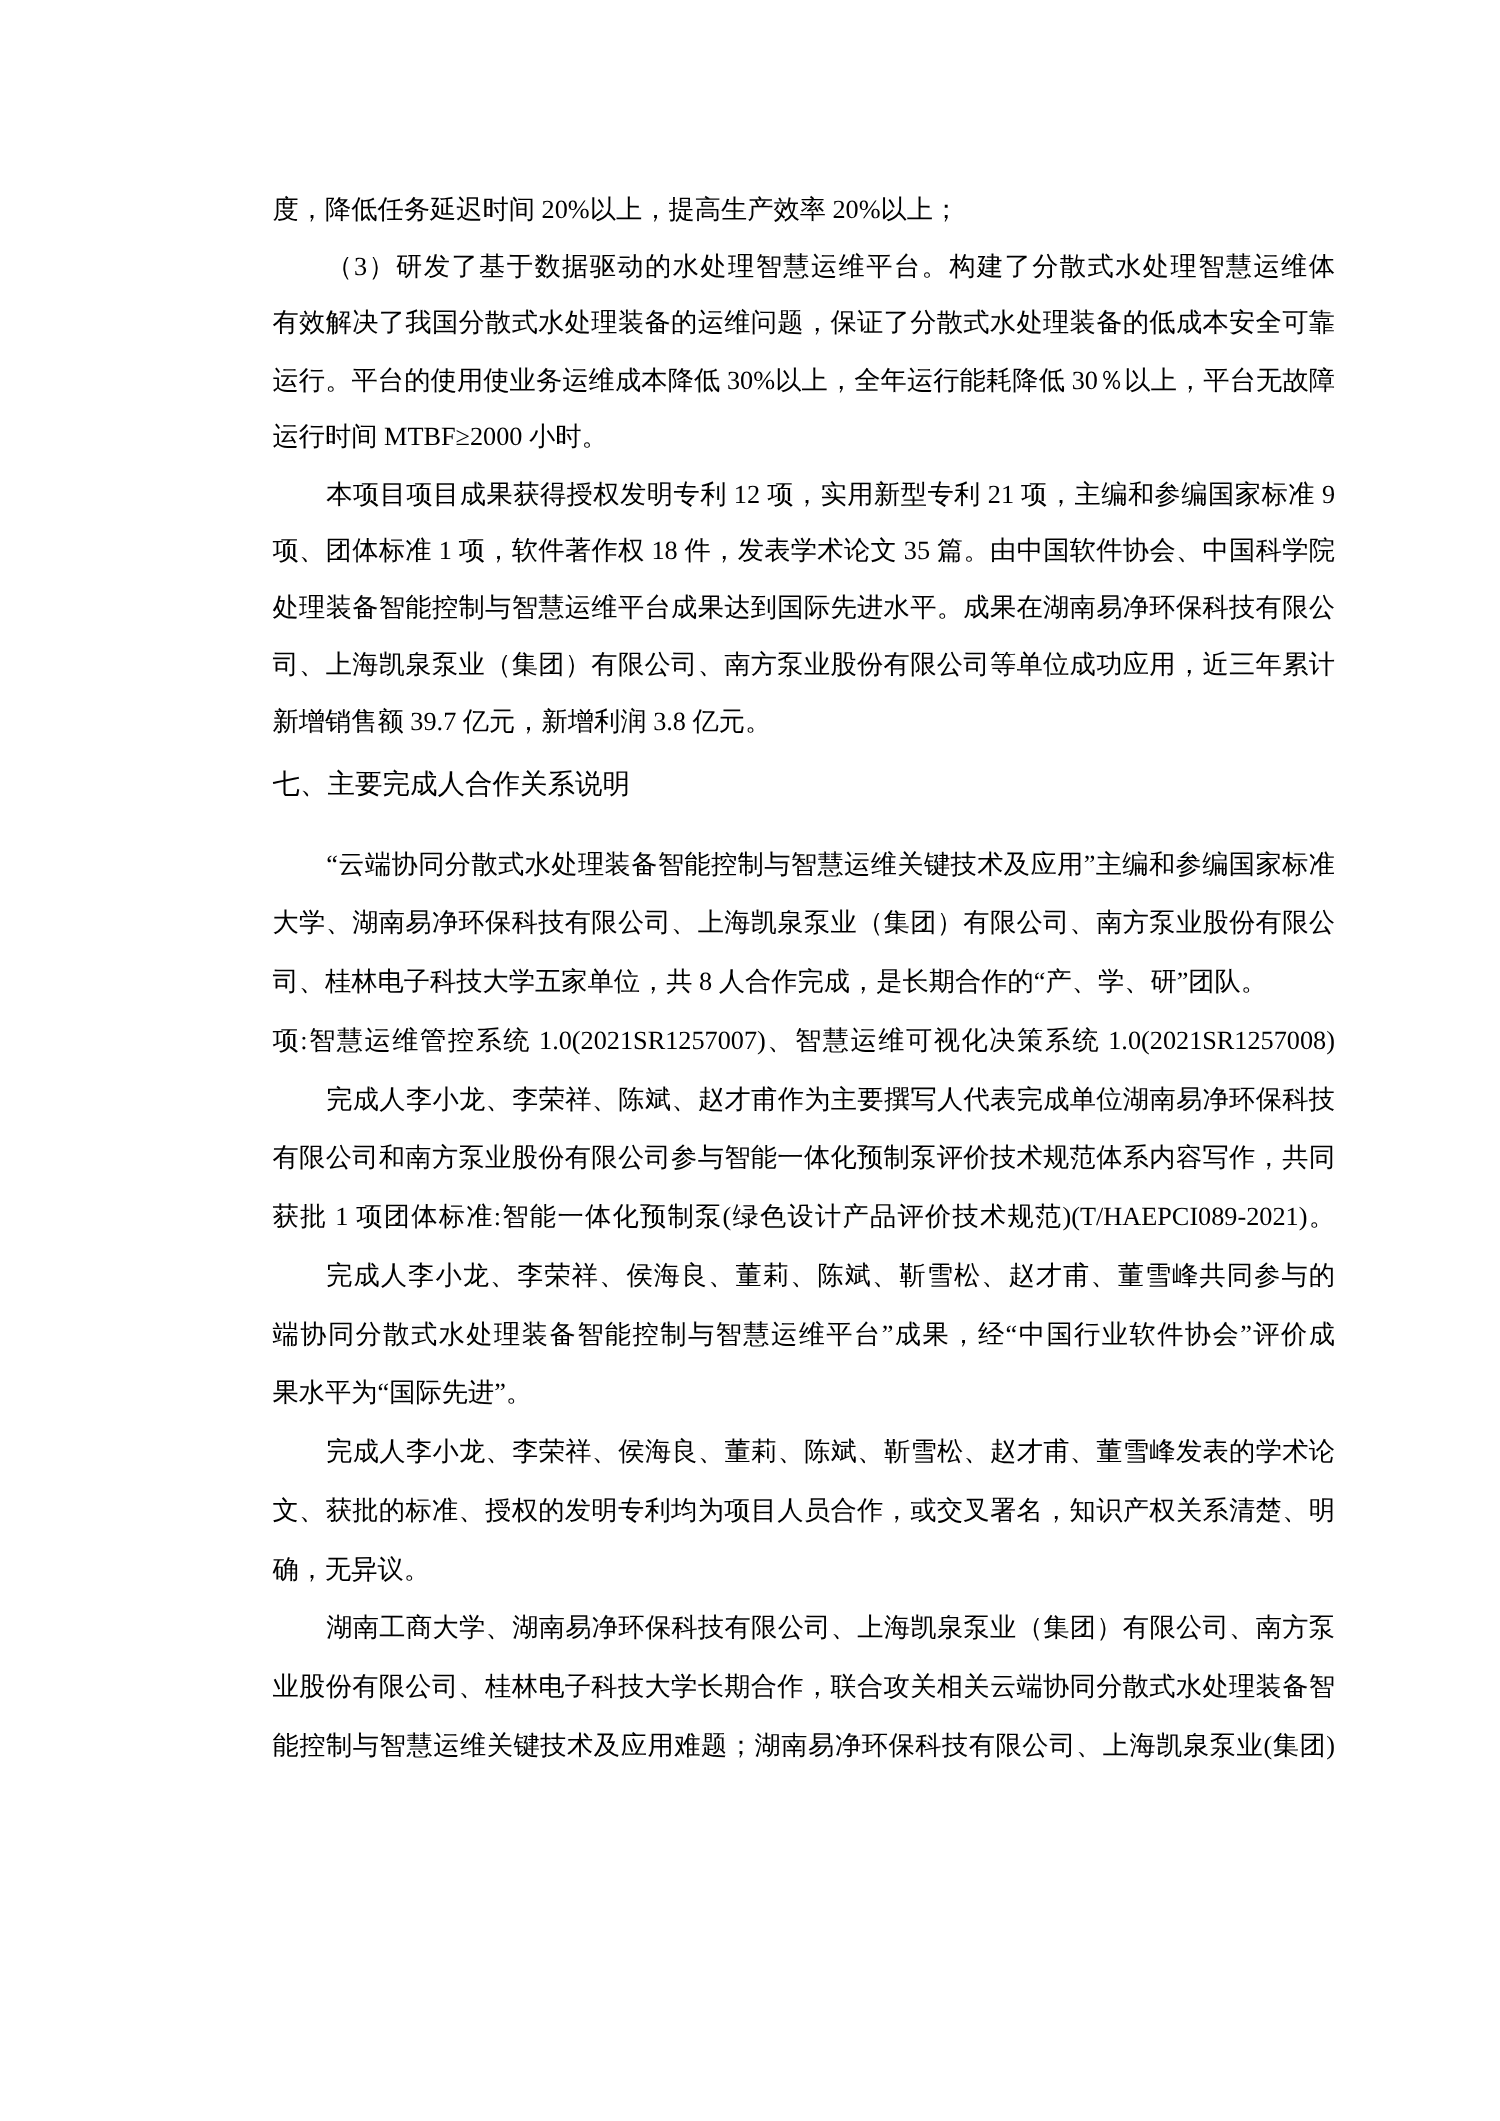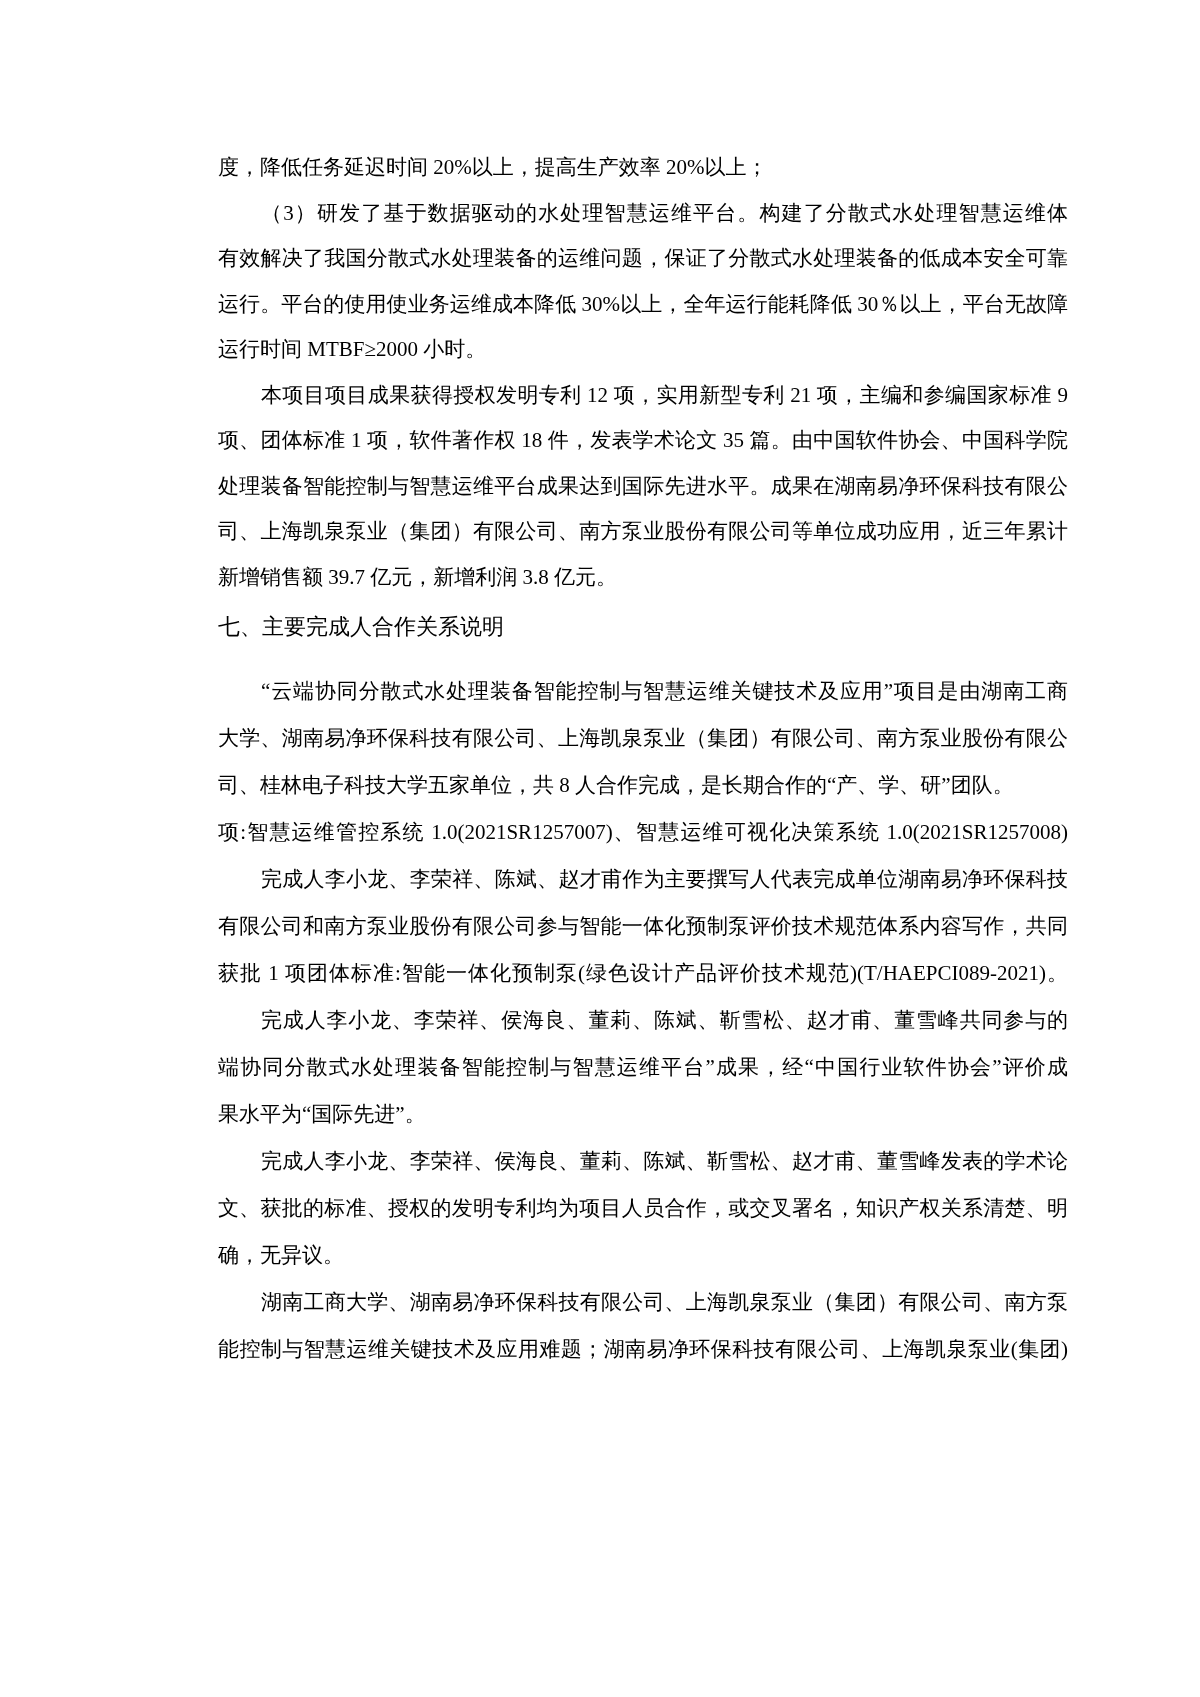--- a/index.html
+++ b/index.html
@@ -63,29 +63,30 @@
       <div class="line indent justify">（3）研发了基于数据驱动的水处理智慧运维平台。构建了分散式水处理智慧运维体系，</div>
       <div class="line justify">有效解决了我国分散式水处理装备的运维问题，保证了分散式水处理装备的低成本安全可靠</div>
       <div class="line justify">运行。平台的使用使业务运维成本降低 30%以上，全年运行能耗降低 30％以上，平台无故障</div>
       <div class="line">运行时间 MTBF≥2000 小时。</div>
       <div class="line indent justify">本项目项目成果获得授权发明专利 12 项，实用新型专利 21 项，主编和参编国家标准 9</div>
       <div class="line justify">项、团体标准 1 项，软件著作权 18 件，发表学术论文 35 篇。由中国软件协会、中国科学院</div>
       <div class="line justify">处理装备智能控制与智慧运维平台成果达到国际先进水平。成果在湖南易净环保科技有限公</div>
       <div class="line justify">司、上海凯泉泵业（集团）有限公司、南方泵业股份有限公司等单位成功应用，近三年累计</div>
       <div class="line">新增销售额 39.7 亿元，新增利润 3.8 亿元。</div>
       <div class="heading">七、主要完成人合作关系说明</div>
-      <div class="line indent justify">“云端协同分散式水处理装备智能控制与智慧运维关键技术及应用”项目是由湖南工商</div>
+      <div class="line indent justify">“云端协同分散式水处理装备智能控制与智慧运维关键技术及应用”主编和参编国家标准</div>
       <div class="line justify">大学、湖南易净环保科技有限公司、上海凯泉泵业（集团）有限公司、南方泵业股份有限公</div>
       <div class="line">司、桂林电子科技大学五家单位，共 8 人合作完成，是长期合作的“产、学、研”团队。</div>
       <div class="line justify">项:智慧运维管控系统 1.0(2021SR1257007)、智慧运维可视化决策系统 1.0(2021SR1257008)</div>
       <div class="line indent justify">完成人李小龙、李荣祥、陈斌、赵才甫作为主要撰写人代表完成单位湖南易净环保科技</div>
       <div class="line justify">有限公司和南方泵业股份有限公司参与智能一体化预制泵评价技术规范体系内容写作，共同</div>
       <div class="line justify">获批 1 项团体标准:智能一体化预制泵(绿色设计产品评价技术规范)(T/HAEPCI089-2021)。</div>
       <div class="line indent justify">完成人李小龙、李荣祥、侯海良、董莉、陈斌、靳雪松、赵才甫、董雪峰共同参与的“云</div>
       <div class="line justify">端协同分散式水处理装备智能控制与智慧运维平台”成果，经“中国行业软件协会”评价成</div>
       <div class="line">果水平为“国际先进”。</div>
       <div class="line indent justify">完成人李小龙、李荣祥、侯海良、董莉、陈斌、靳雪松、赵才甫、董雪峰发表的学术论</div>
       <div class="line justify">文、获批的标准、授权的发明专利均为项目人员合作，或交叉署名，知识产权关系清楚、明</div>
       <div class="line">确，无异议。</div>
       <div class="line indent justify">湖南工商大学、湖南易净环保科技有限公司、上海凯泉泵业（集团）有限公司、南方泵</div>
+      <div class="line justify">业股份有限公司、桂林电子科技大学长期合作，联合攻关相关云端协同分散式水处理装备智</div>
       <div class="line justify">能控制与智慧运维关键技术及应用难题；湖南易净环保科技有限公司、上海凯泉泵业(集团)</div>
     </div>
 </div>
 
 </body></html>

